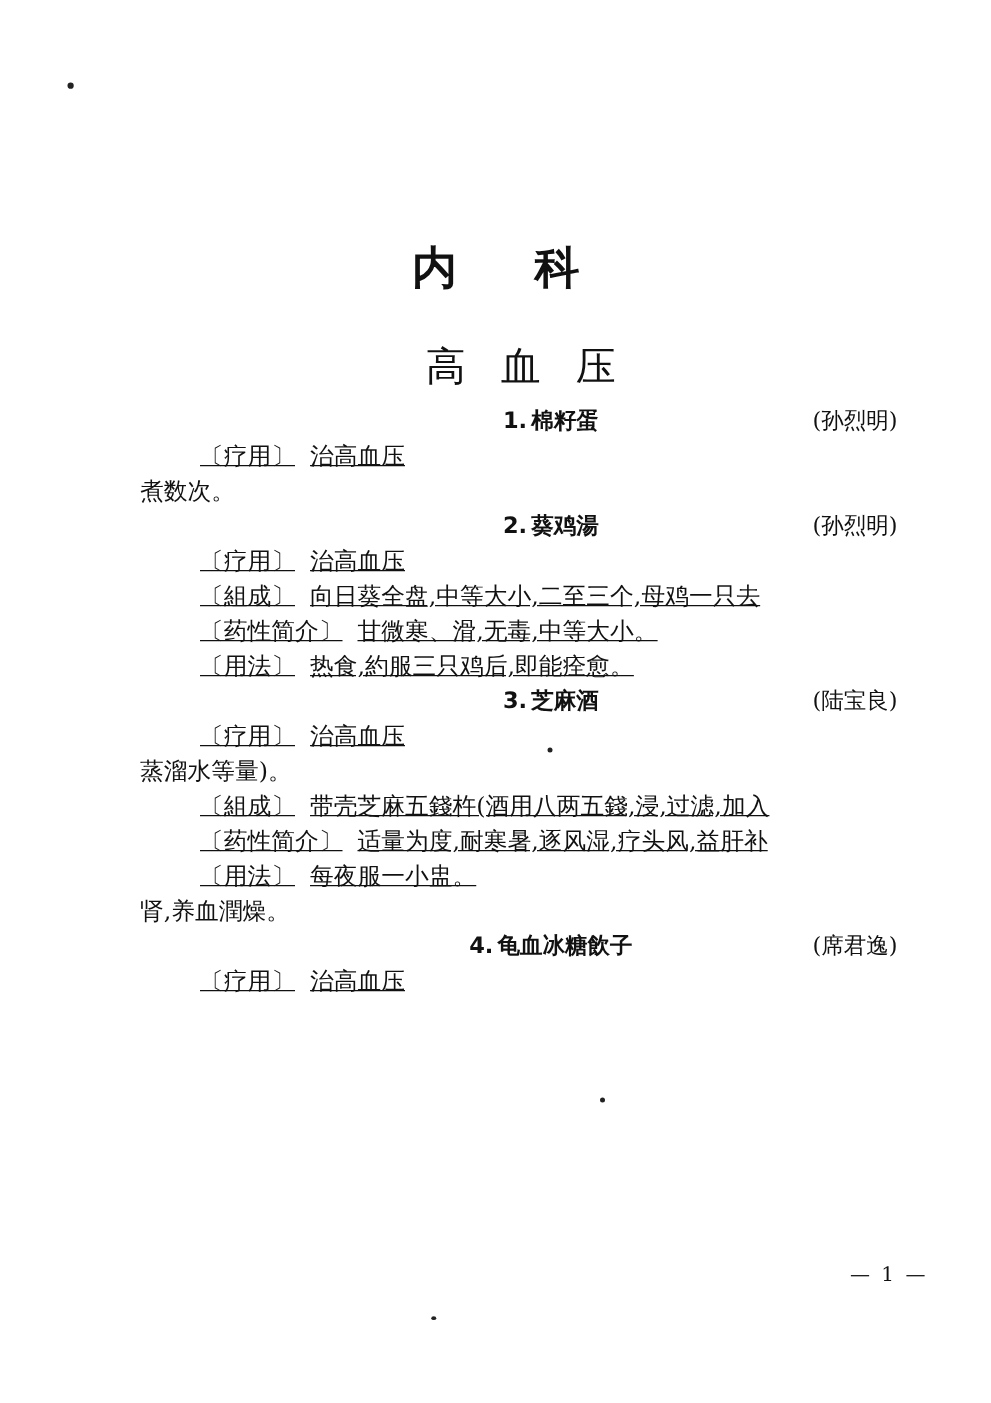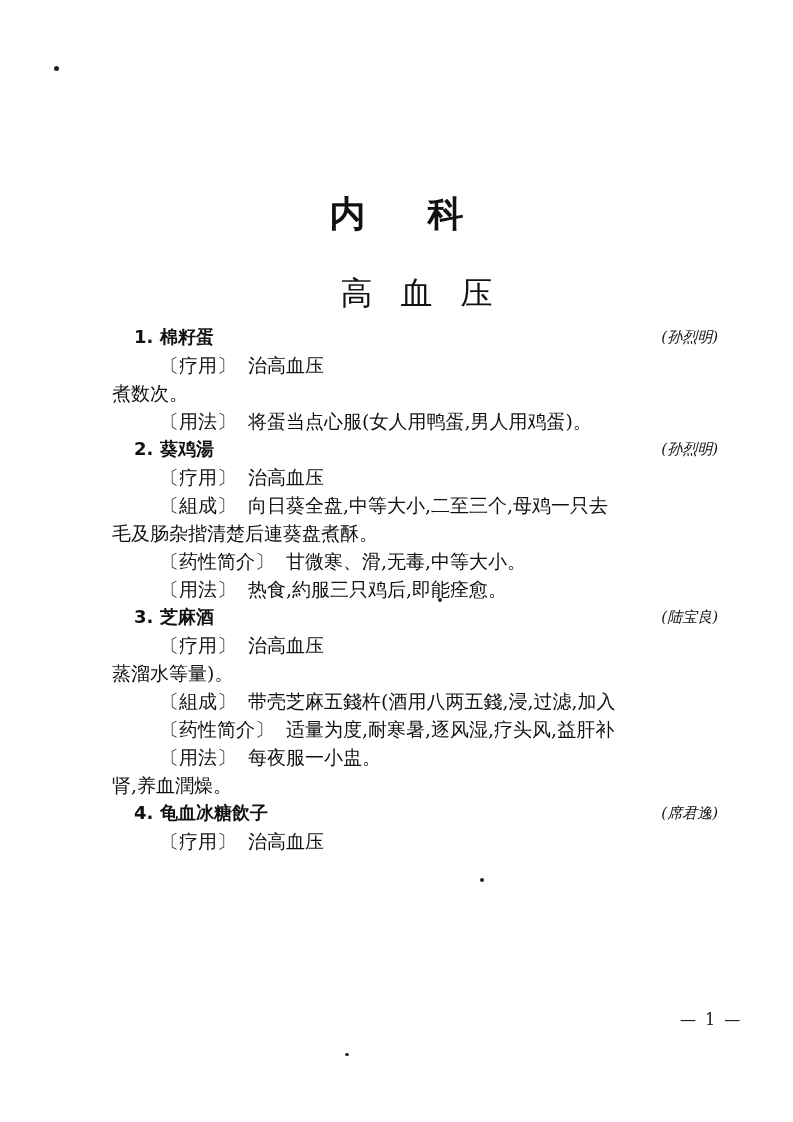--- a/index.html
+++ b/index.html
@@ -16,27 +16,27 @@
   }
   .section-title {
     position: absolute; left: 0; width: 793px; top: 272px; text-align: center;
     font-size: 32px; letter-spacing: 28px; text-indent: 28px; margin-left: 20px;
   }
   .content { position: absolute; left: 112px; top: 323px; width: 632px; }
   .line {
     font-size: 19px; line-height: 28px; height: 28px; white-space: nowrap;
     position: relative;
   }
-  .entry-head { font-weight: bold; font-family: "DejaVu Sans", sans-serif; font-size: 18px; padding-left: 22px; }
+  .entry-head { font-weight: bold; font-family: "DejaVu Sans", sans-serif; font-size: 18px; padding-left: 22px; text-align: center; }
   .entry-num { display: inline-block; width: 26px; }
   .entry-author {
     position: absolute; right: 26px; top: 0; font-weight: normal;
-    font-family: "DejaVu Serif", serif; font-size: 15px; font-style: italic;
+    font-family: "DejaVu Serif", serif; font-size: 18px;
   }
-  .field { padding-left: 48px; }
+  .field { padding-left: 48px; text-decoration: underline; }
   .field-label { margin-right: 12px; }
   .cont { padding-left: 0; }
   .page-number {
     position: absolute; left: 680px; top: 1010px; font-size: 16px; letter-spacing: 2px;
   }
   .speck { position: absolute; background: #222; border-radius: 50%; }
 </style>
 </head>
 <body>
 
@@ -45,29 +45,27 @@
   <div class="section-title">高血压</div>
 
   <div class="content">
 
     <div class="line entry-head">
       <span class="entry-num">1.</span><span>棉籽蛋</span>
       <span class="entry-author">(孙烈明)</span>
     </div>
     <div class="line field"><span class="field-label">〔疗用〕</span><span>治高血压</span></div>
     <div class="line cont">煮数次。</div>
-    <div class="line field"><span class="field-label">〔用法〕</span><span>将蛋当点心服(女人用鸭蛋,男人用鸡蛋)。</span></div>
 
     <div class="line entry-head">
       <span class="entry-num">2.</span><span>葵鸡湯</span>
       <span class="entry-author">(孙烈明)</span>
     </div>
     <div class="line field"><span class="field-label">〔疗用〕</span><span>治高血压</span></div>
     <div class="line field"><span class="field-label">〔組成〕</span><span>向日葵全盘,中等大小,二至三个,母鸡一只去</span></div>
-    <div class="line cont">毛及肠杂揩清楚后連葵盘煮酥。</div>
     <div class="line field"><span class="field-label">〔药性简介〕</span><span>甘微寒、滑,无毒,中等大小。</span></div>
     <div class="line field"><span class="field-label">〔用法〕</span><span>热食,約服三只鸡后,即能痊愈。</span></div>
 
     <div class="line entry-head">
       <span class="entry-num">3.</span><span>芝麻酒</span>
       <span class="entry-author">(陆宝良)</span>
     </div>
     <div class="line field"><span class="field-label">〔疗用〕</span><span>治高血压</span></div>
     <div class="line cont">蒸溜水等量)。</div>
     <div class="line field"><span class="field-label">〔組成〕</span><span>带壳芝麻五錢杵(酒用八两五錢,浸,过滤,加入</span></div>

